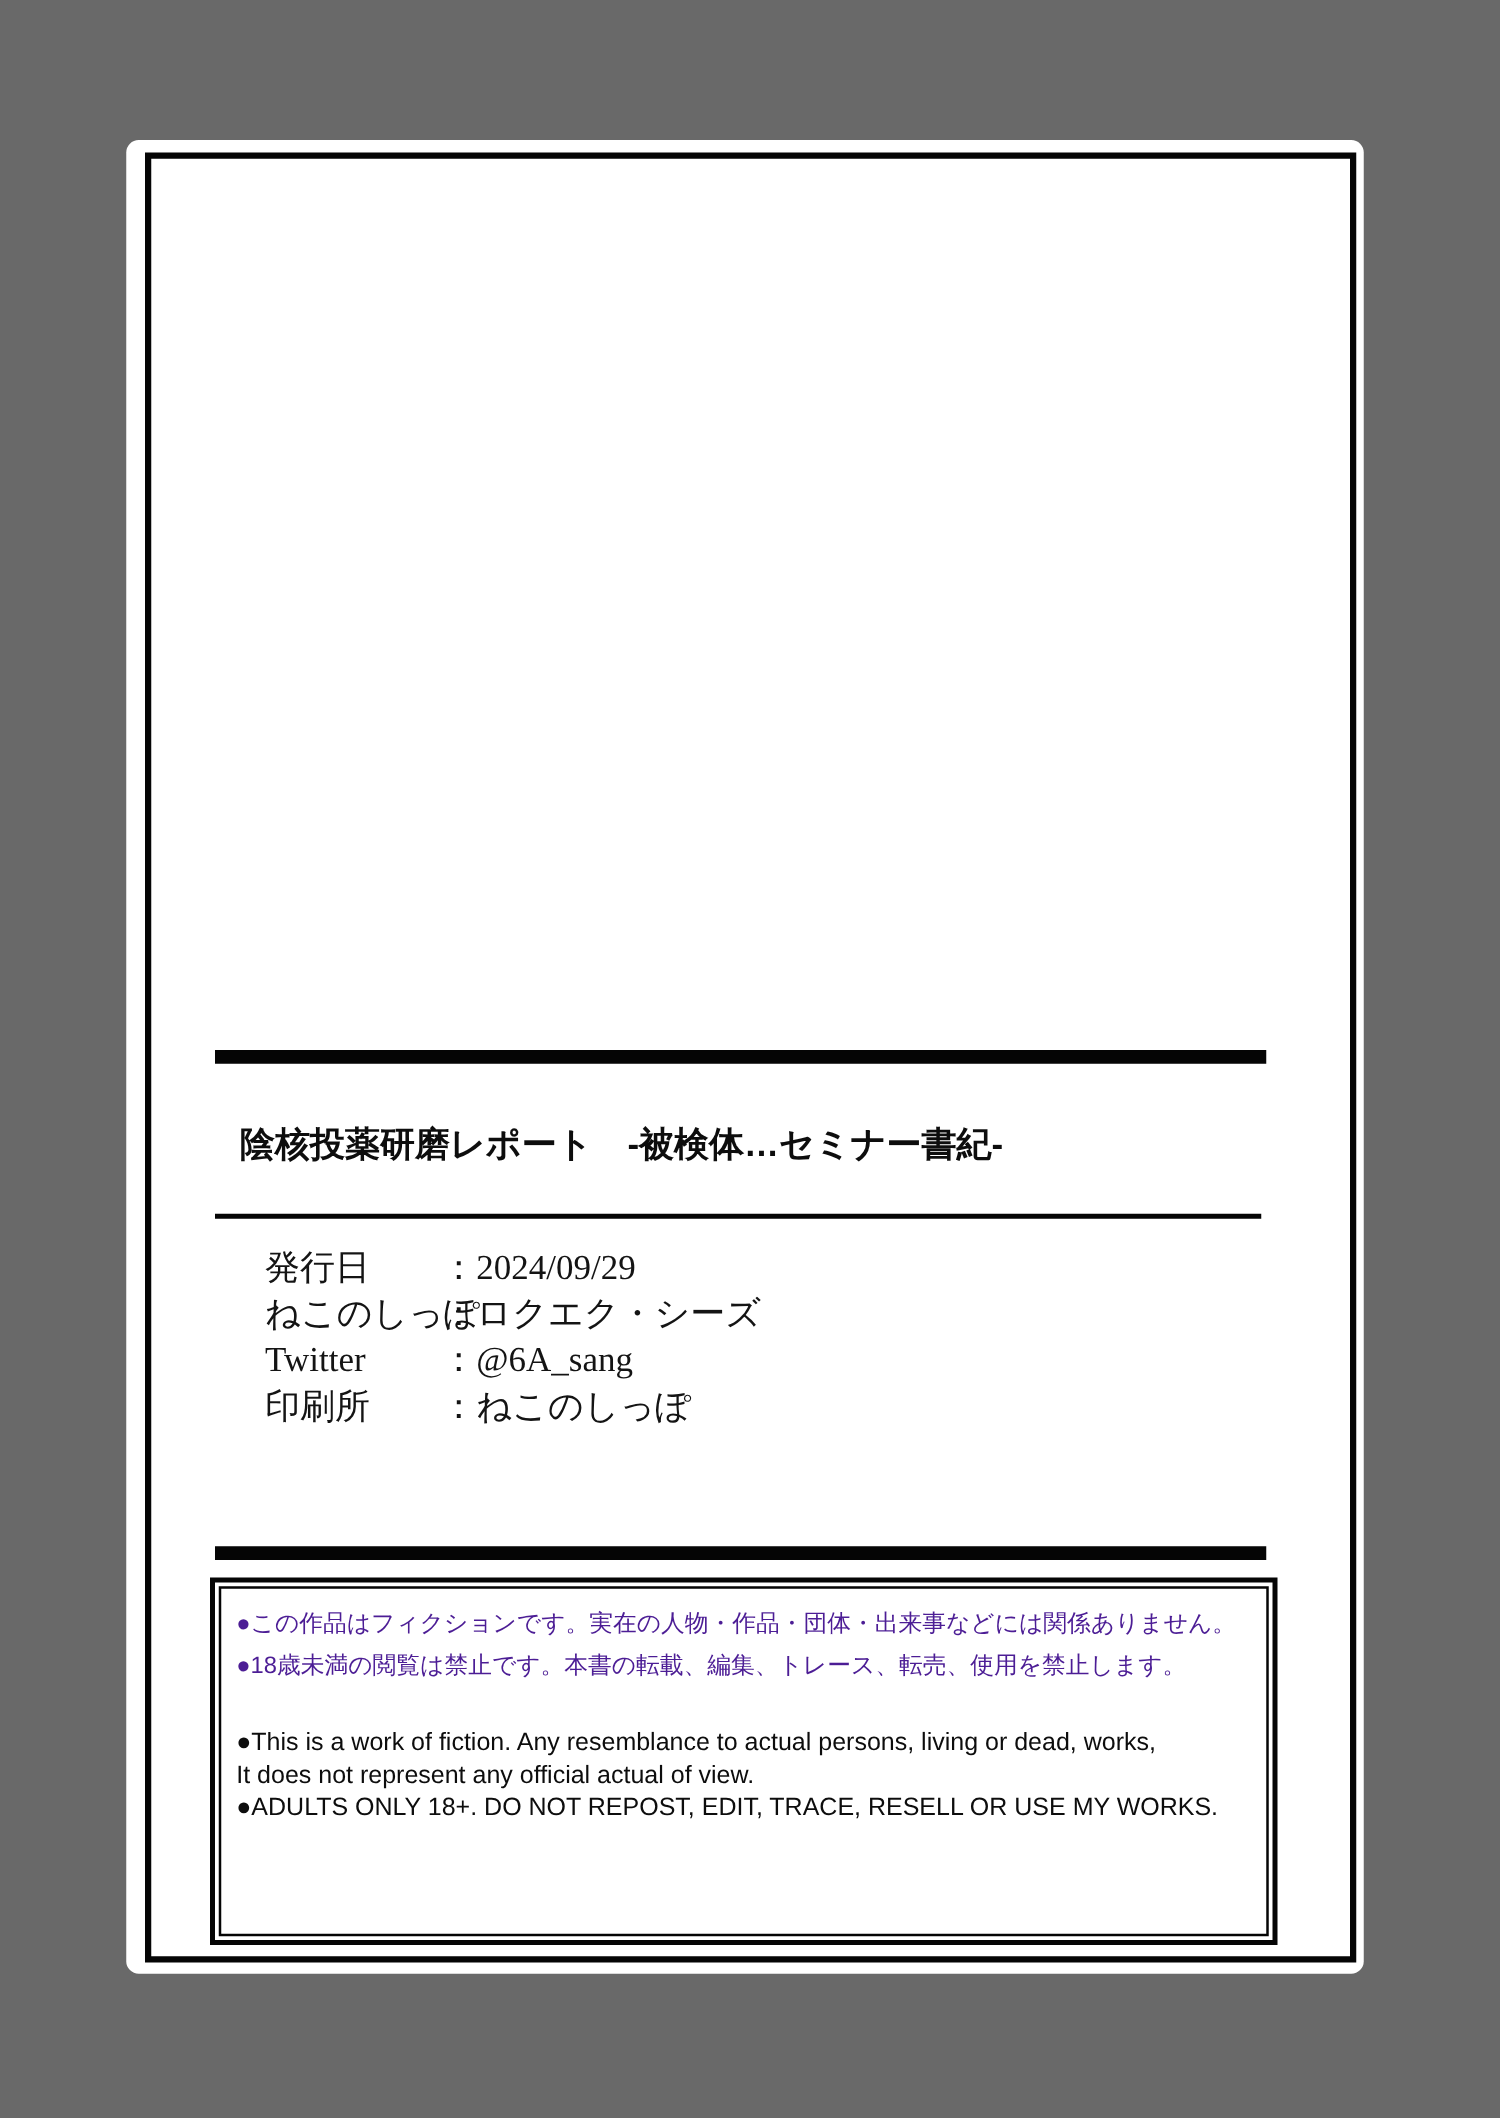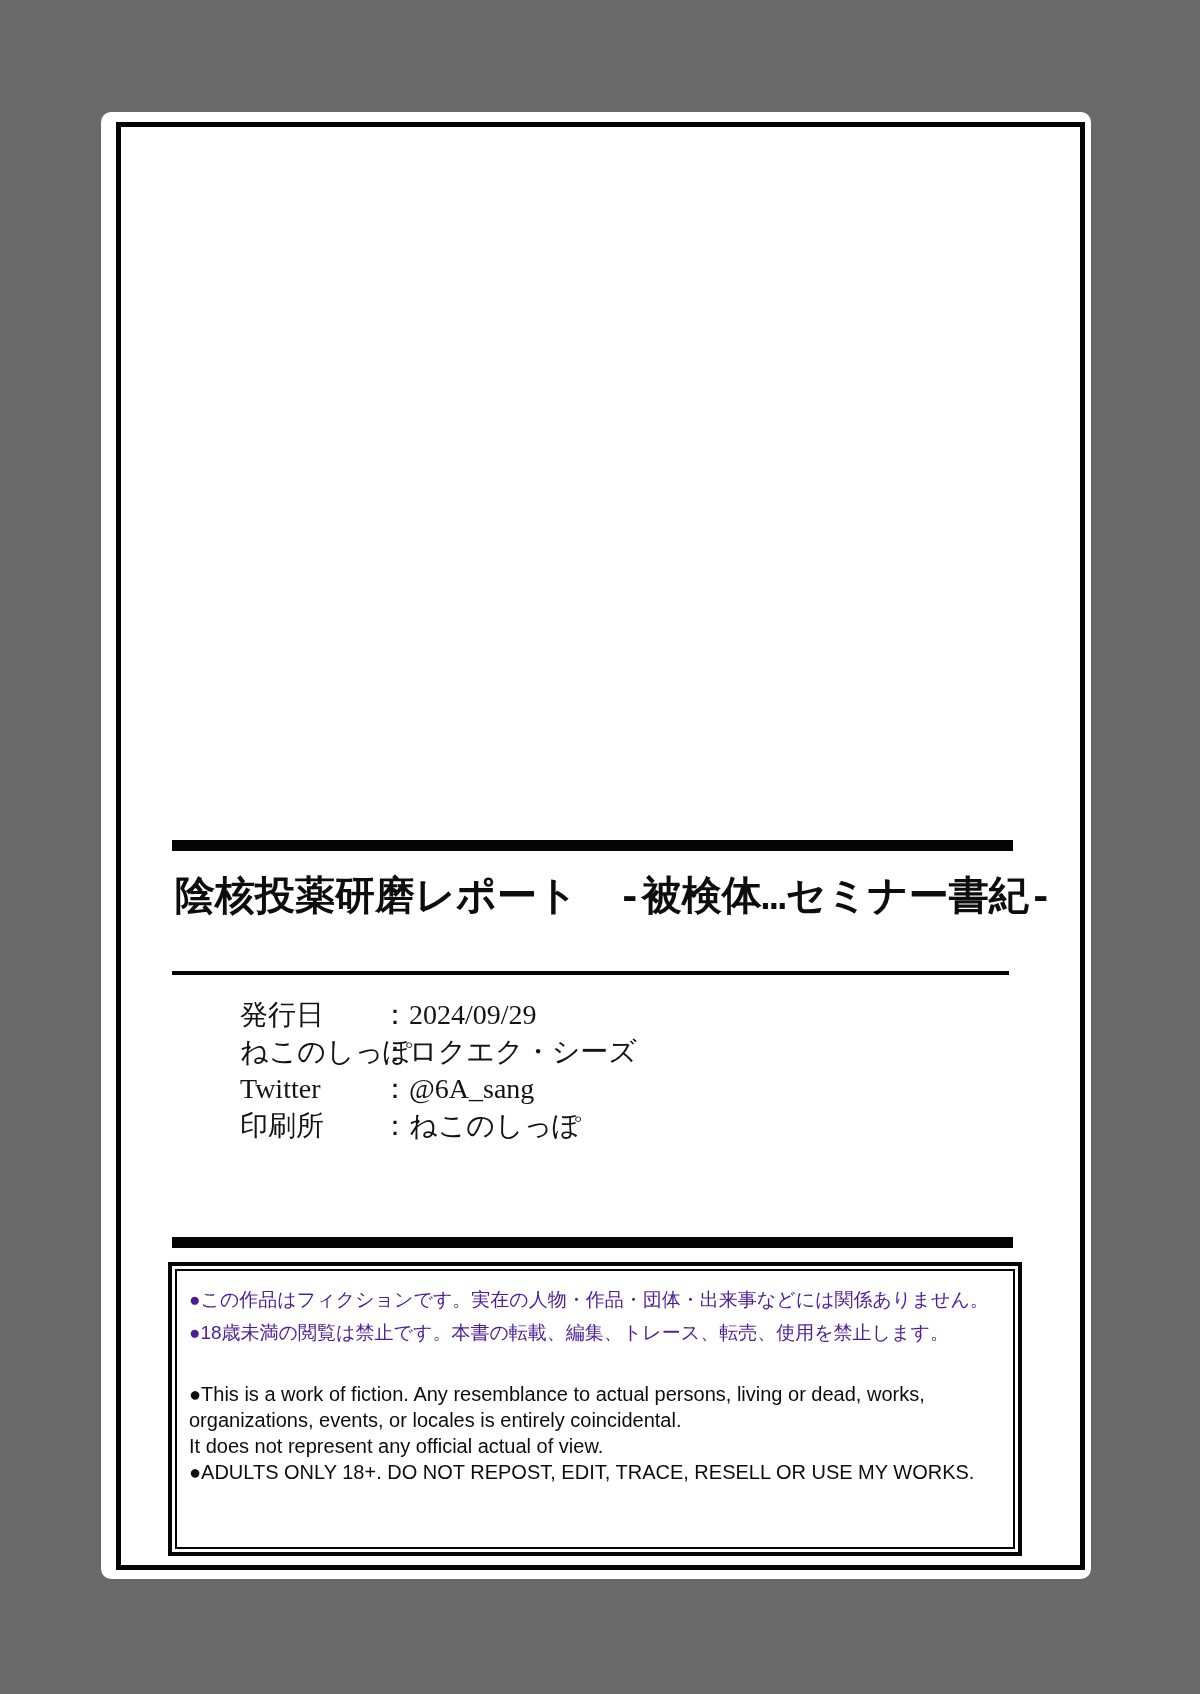--- a/index.html
+++ b/index.html
@@ -26,39 +26,39 @@
   .rule {
     position: absolute;
     background: #050505;
   }
   .rule-thick-top  { left: 71px; top: 728px;  width: 841px; height: 11px; }
   .rule-thin       { left: 71px; top: 859px;  width: 837px; height: 4px; }
   .rule-thick-bot  { left: 71px; top: 1125px; width: 841px; height: 11px; }
   .title {
     position: absolute;
     left: 74px; top: 762px;
-    margin: 0;
-    font-size: 40px;
+    margin: 17px;
+    font-size: 28px;
     line-height: 50px;
     font-weight: bold;
     color: #0d0d0d;
     letter-spacing: 0px;
     white-space: nowrap;
-    font-family: Liberation Mono, monospace;
+    font-family: Liberation Sans, sans-serif;
   }
   .info {
     position: absolute;
     left: 111px; top: 884px;
     font-family: "Liberation Serif", serif;
     font-size: 28px;
     line-height: 37px;
     color: #141414;
   }
   .info-row { display: flex; white-space: nowrap; }
-  .info-label { display: inline-block; width: 141px; margin-left: 28px; }
+  .info-label { display: inline-block; width: 141px; }
   .info-sep { display: inline-block; }
   .disclaimer-outer {
     position: absolute;
     left: 67px; top: 1150px;
     width: 854px; height: 294px;
     border: 4px solid #050505;
     box-sizing: border-box;
     background: #ffffff;
   }
   .disclaimer-inner {
@@ -123,21 +123,20 @@
     <div class="rule rule-thick-bot"></div>
 
     <div class="disclaimer-outer">
       <div class="disclaimer-inner">
         <div class="jp-lines">
           <div>●この作品はフィクションです。実在の人物・作品・団体・出来事などには関係ありません。</div>
           <div>●18歳未満の閲覧は禁止です。本書の転載、編集、トレース、転売、使用を禁止します。</div>
         </div>
         <div class="en-lines">
           <div>●This is a work of fiction. Any resemblance to actual persons, living or dead, works,</div>
-          <div>organizations, events, or locales is entirely coincidental.</div>
           <div>It does not represent any official actual of view.</div>
           <div>●ADULTS ONLY 18+. DO NOT REPOST, EDIT, TRACE, RESELL OR USE MY WORKS.</div>
         </div>
       </div>
     </div>
 
   </div>
 </div>
 
 </body></html>

